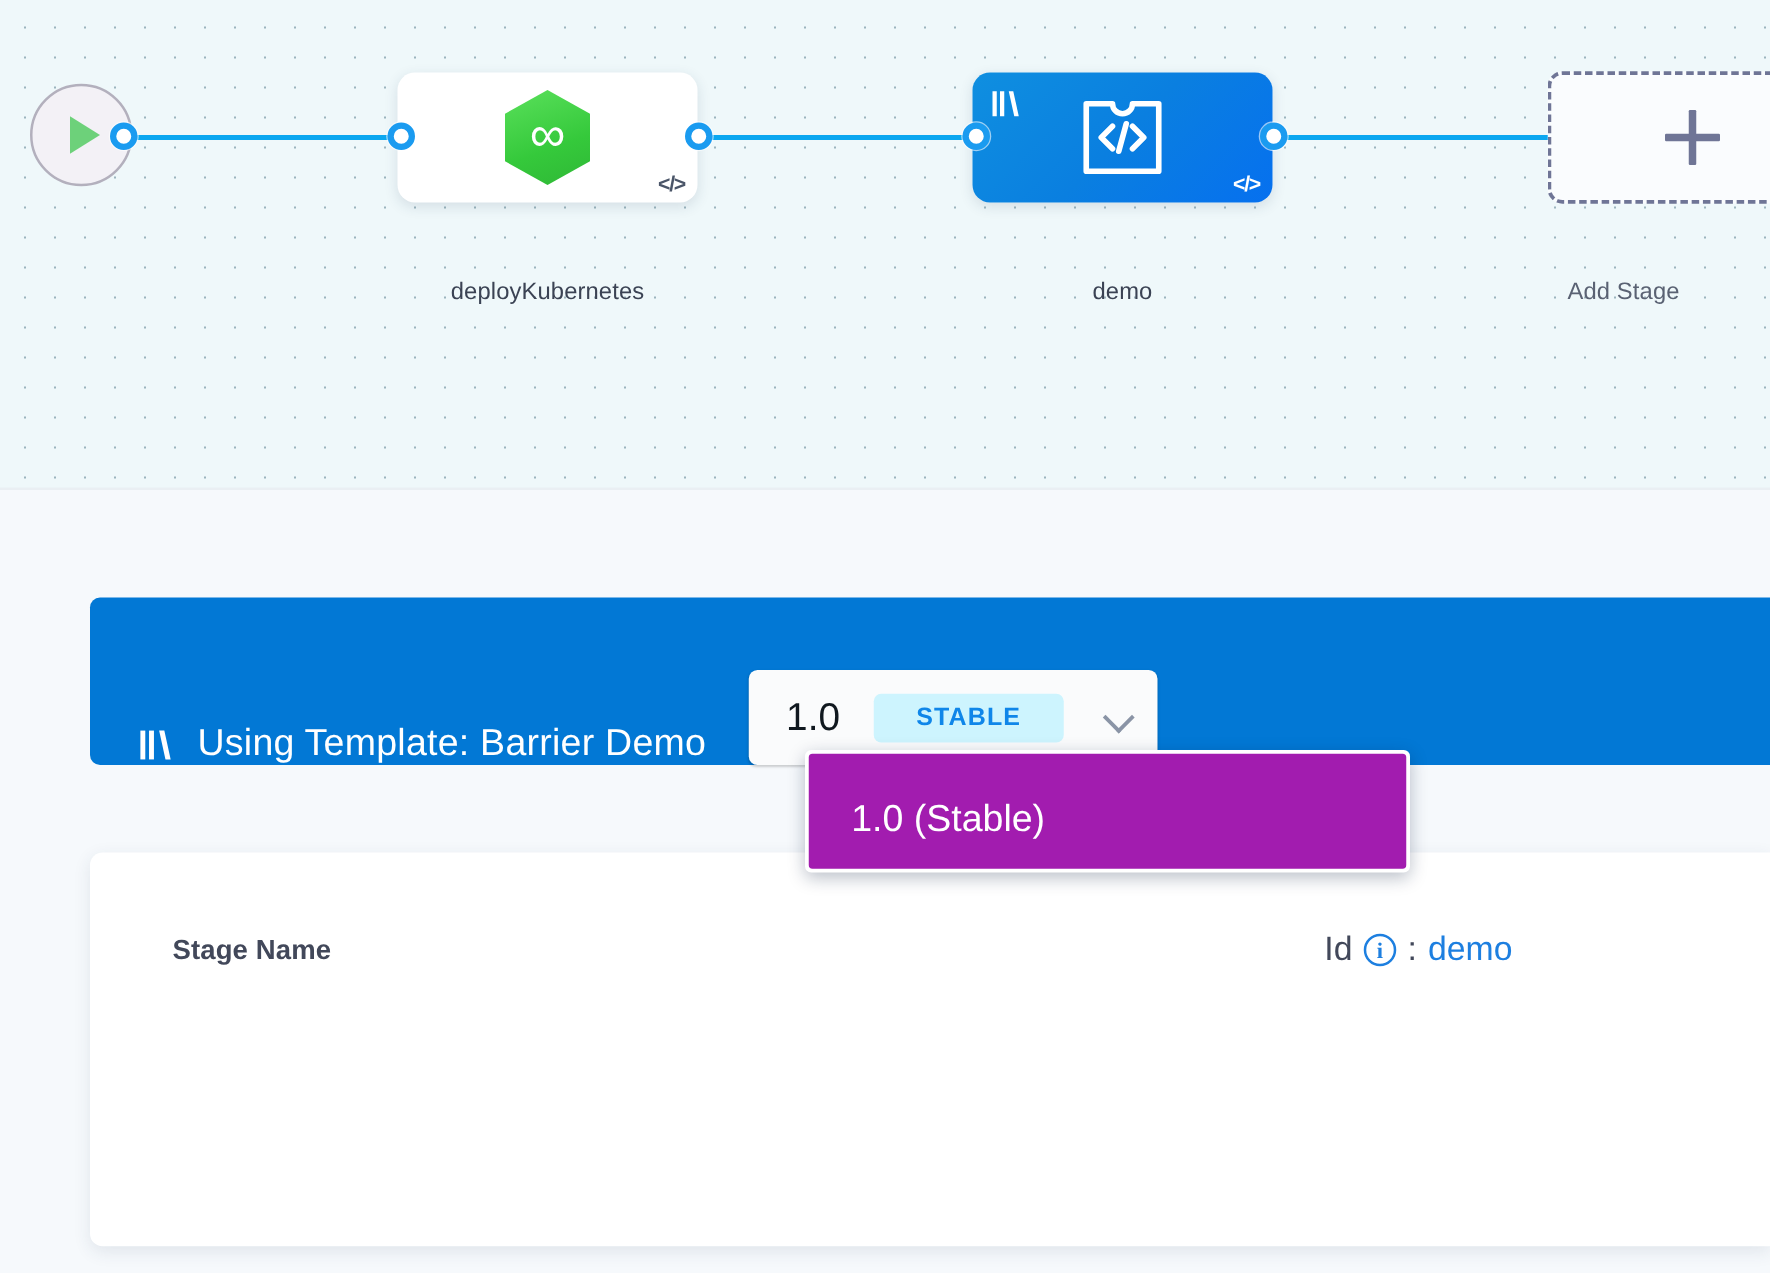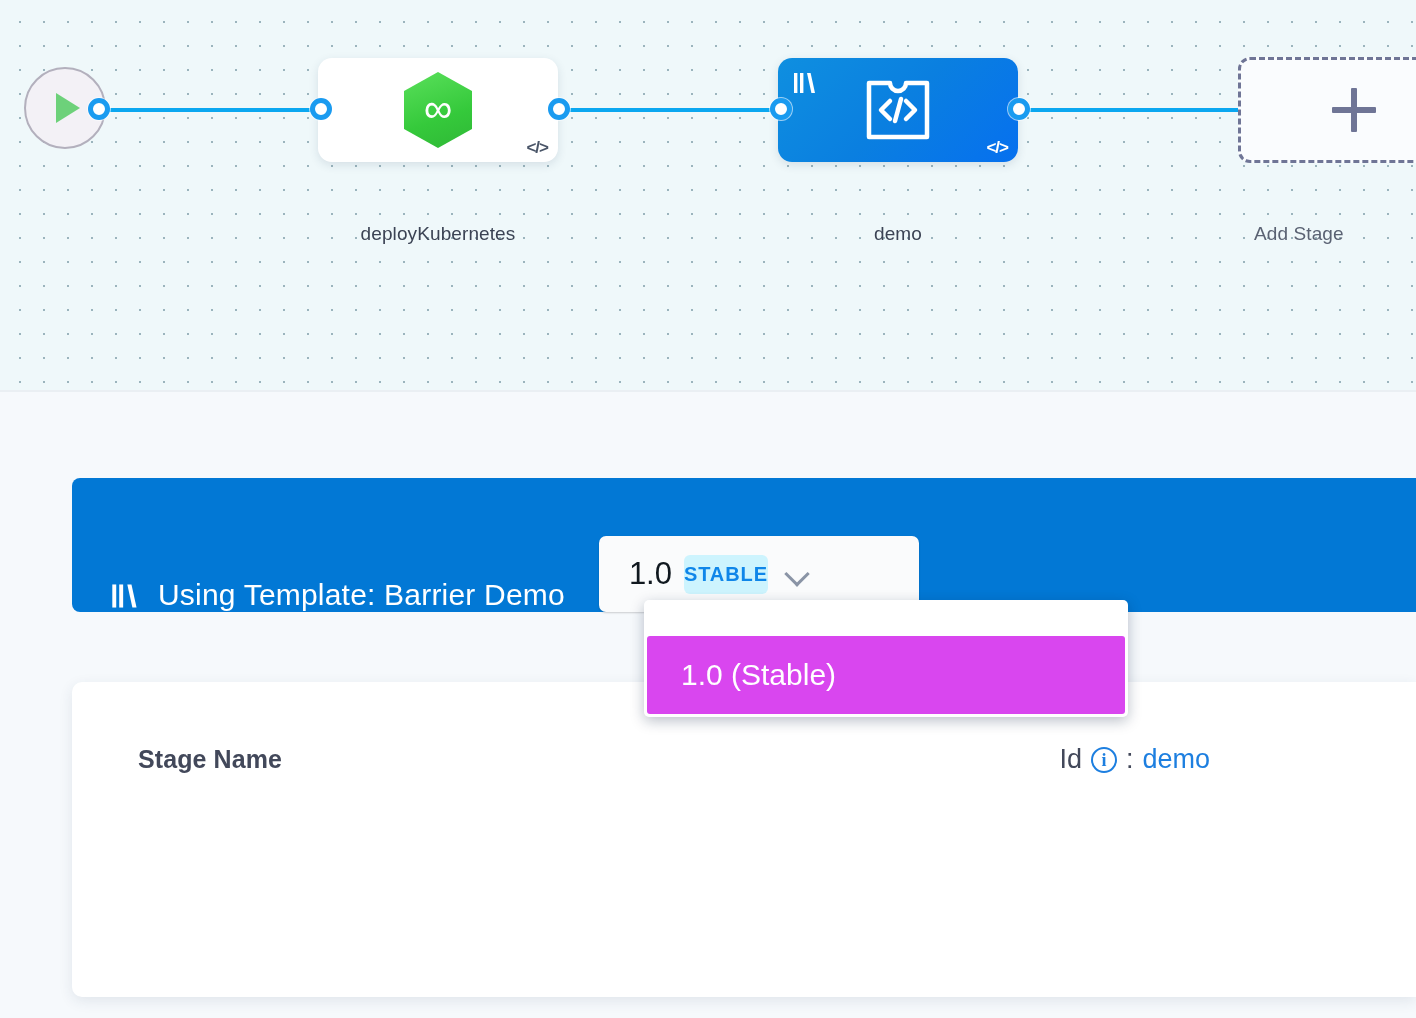--- a/index.html
+++ b/index.html
@@ -94,56 +94,56 @@
 
   .tpl-banner {
     position: absolute; left: 72px; top: 84px; width: 1344px; height: 134px;
     background: #0278D5; border-radius: 8px 0 0 8px;
     display: flex; align-items: flex-end; padding-left: 38px; gap: 18px;
   }
   .tpl-banner-text { color: #ffffff; font-size: 30px; letter-spacing: .2px; white-space: nowrap; }
 
   .ver-select {
     height: 76px; min-width: 320px; background: #FAFBFC; border-radius: 7px;
-    display: flex; align-items: center; gap: 12px; padding: 0 20px 0 30px;
+    display: flex; align-items: center; gap: 27px; padding: 0 20px 0 30px;
     margin-left: 16px; box-shadow: 0 1px 2px rgba(0,0,0,.18);
   }
   .ver-num { font-size: 31px; color: #10181f; font-weight: 400; }
   .ver-badge {
     background: #CDF4FE; color: #0f86e9; font-size: 20px; font-weight: 700;
-    letter-spacing: .9px; padding: 8px 0; border-radius: 6px;
+    letter-spacing: .9px; padding: 8px 34px; border-radius: 6px;
   }
   .chev { width: 22px; height: 22px; position: relative; margin-left: 6px; }
   .chev::before {
     content:""; position:absolute; left: 2px; top: 2px;
     width: 15px; height: 15px; border-right: 3px solid #8a94a6; border-bottom: 3px solid #8a94a6;
     transform: rotate(45deg);
   }
 
   .ver-menu {
     position: absolute; left: 644px; top: 206px; width: 484px;
     background: #ffffff; border-radius: 5px;
     box-shadow: 0 4px 14px rgba(10,30,60,.28);
     padding: 3px; z-index: 20;
   }
   .ver-option {
-    background: #d946ef; color: #ffffff; font-size: 30px;
-    padding: 22px 0 22px 34px; border-radius: 3px; margin-top: 33px;
+    background: #a21caf; color: #ffffff; font-size: 30px;
+    padding: 36px 0 22px 34px; border-radius: 3px;
   }
 
   .form-card {
     position: absolute; left: 72px; top: 288px; width: 1344px; height: 315px;
     background: #ffffff; border-radius: 10px 0 0 10px;
     box-shadow: 0 4px 14px rgba(40,60,90,.10);
   }
   .field-head {
     position: absolute; left: 66px; top: 62px; width: 1072px;
     display: flex; align-items: center; justify-content: space-between;
   }
-  .field-label { font-size: 25px; font-weight: 700; color: #42485a; letter-spacing: .1px; }
+  .field-label { font-size: 22px; font-weight: 700; color: #42485a; letter-spacing: .1px; }
   .id-line { display: flex; align-items: center; gap: 9px; font-size: 27px; color: #42485a; margin-left: 40px; }
   .info-ico {
     width: 26px; height: 26px; border-radius: 50%; border: 2.4px solid #1d7fe0;
     color: #1d7fe0; font-size: 18px; font-weight: 700; line-height: 22px; text-align: center;
     font-family: "Liberation Serif", serif;
   }
   .id-val { color: #1d7fe0; }
 </style>
 </head>
 <body>

